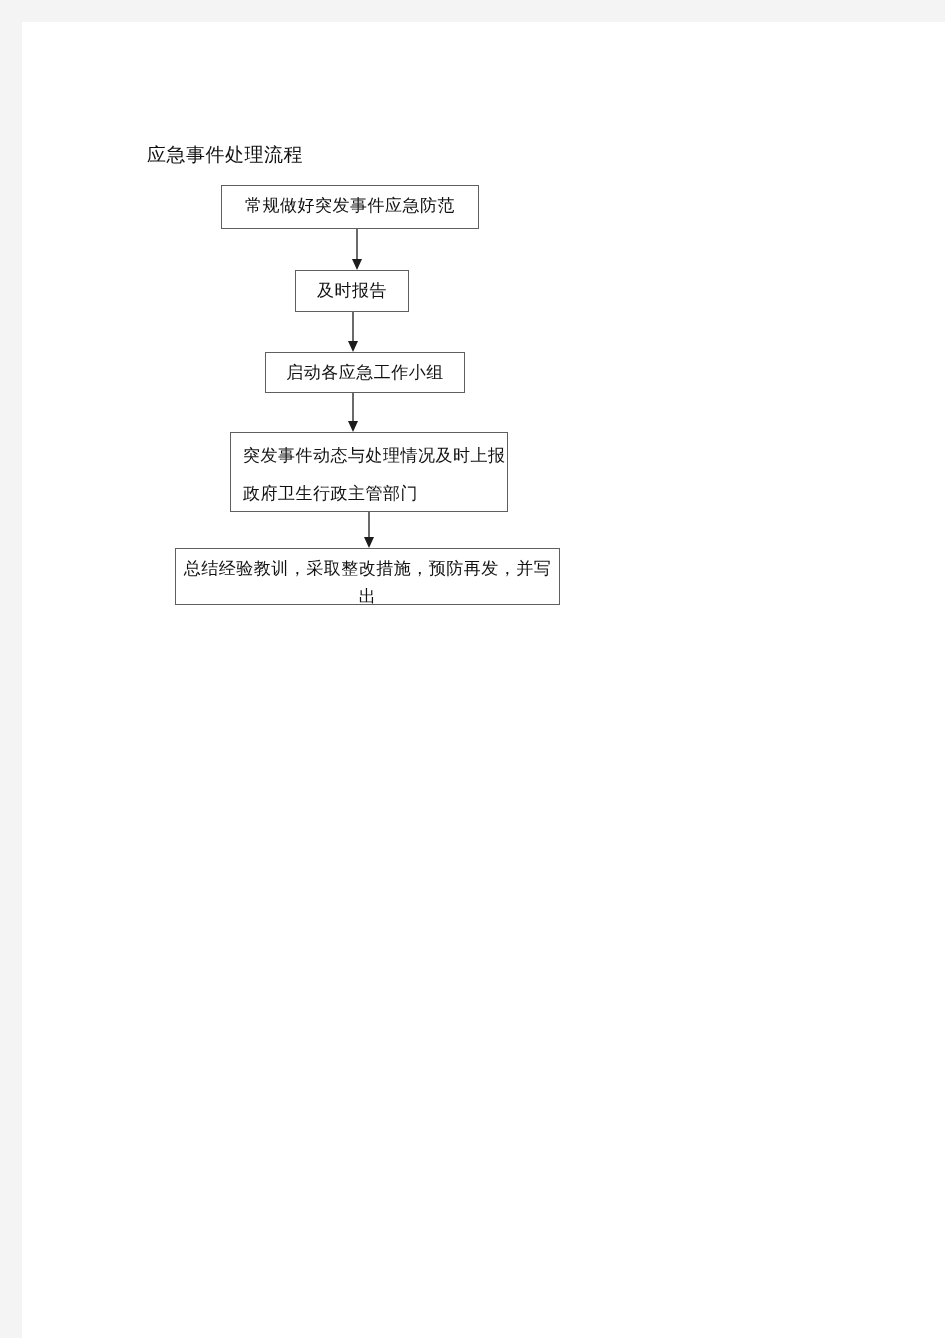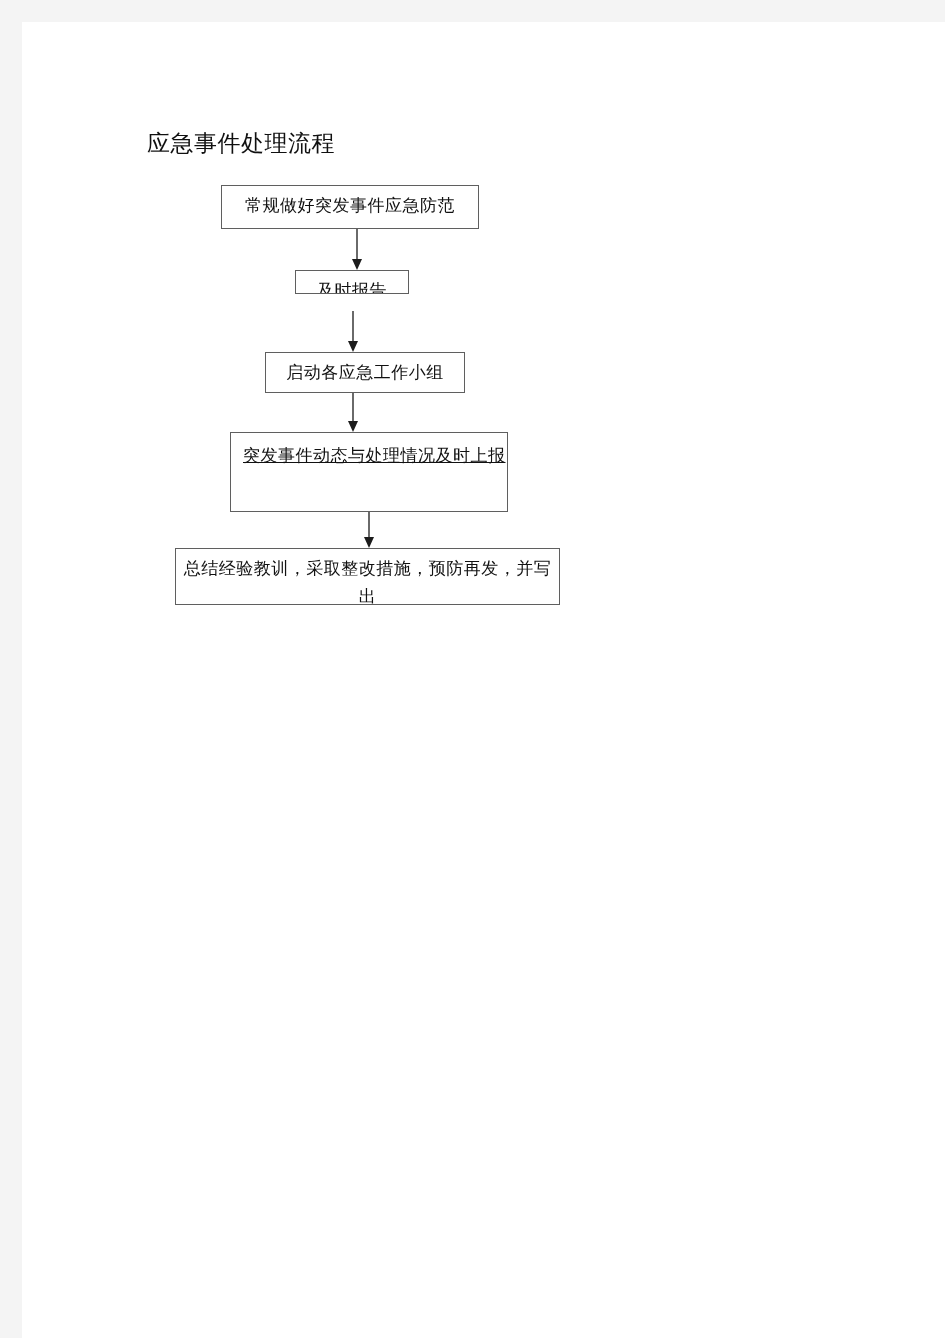--- a/index.html
+++ b/index.html
@@ -31,22 +31,22 @@
     top: 22px;
     width: 923px;
     height: 1316px;
     background: #ffffff;
   }
 
   
   #doc-title {
     position: absolute;
     left: 147px;
-    top: 132px;
-    font-size: 23px;
+    top: 144px;
+    font-size: 19px;
     line-height: 22px;
     color: #101010;
     white-space: nowrap;
     letter-spacing: 0.5px;
   }
 
   
   #flowchart {
     position: absolute;
     left: 0;
@@ -68,23 +68,23 @@
   }
   .node .node-text {
     display: block;
     padding-top: 5px;
   }
   .node.center .node-text { text-align: center; }
   .node.left   .node-text { text-align: left; padding-left: 12px; }
 
   
   #node-1 { left: 221px; top: 185px; width: 258px; height: 44px; }
-  #node-2 { left: 295px; top: 270px; width: 114px; height: 24px; }
+  #node-2 { left: 295px; top: 270px; width: 114px; height: 42px; }
   #node-3 { left: 265px; top: 352px; width: 200px; height: 41px; }
-  #node-4 { left: 230px; top: 432px; width: 278px; height: 80px; text-decoration: underline; }
+  #node-4 { left: 230px; top: 432px; width: 278px; height: 80px; }
   #node-5 { left: 175px; top: 548px; width: 385px; height: 57px; }
 
   #node-4 .node-text { padding-top: 8px; }
   #node-5 .node-text { padding-top: 6px; line-height: 28px; }
 
   
   .connector {
     position: absolute;
   }
   .connector .stem {
@@ -157,20 +157,21 @@
     <span class="node-text">启动各应急工作小组</span>
   </div>
 
   <div class="connector" id="arrow-3">
     <div class="stem"></div>
     <div class="head"></div>
   </div>
 
   <div class="node left" id="node-4">
     <span class="node-text">突发事件动态与处理情况及时上报</span>
+    <span class="node-text">政府卫生行政主管部门</span>
   </div>
 
   <div class="connector" id="arrow-4">
     <div class="stem"></div>
     <div class="head"></div>
   </div>
 
   <div class="node center" id="node-5">
     <span class="node-text">总结经验教训，采取整改措施，预防再发，并写出</span>
 

